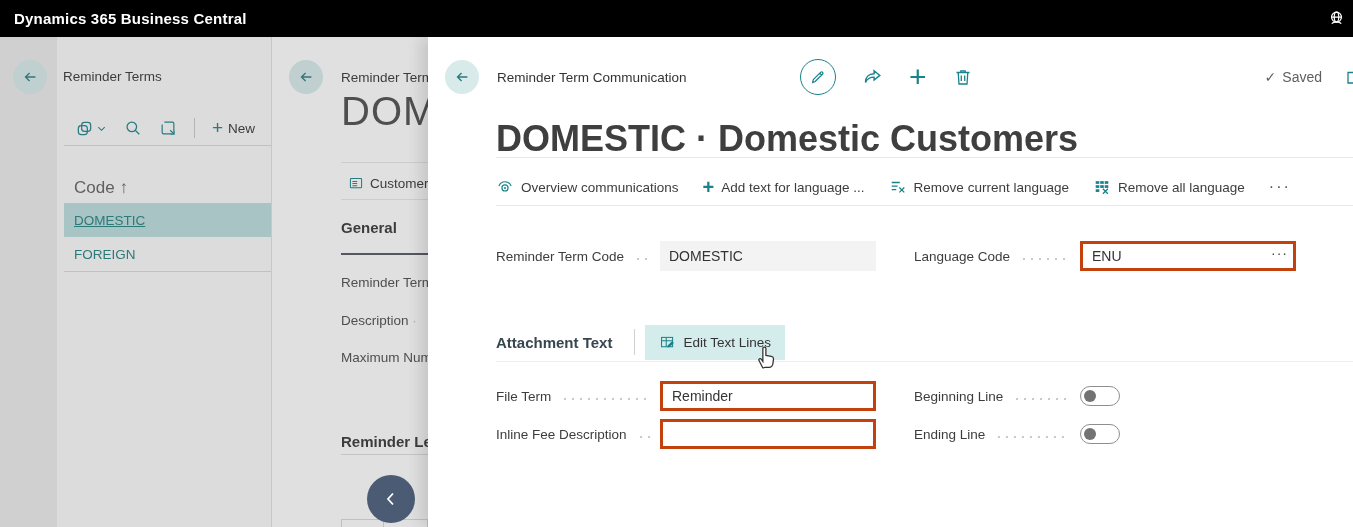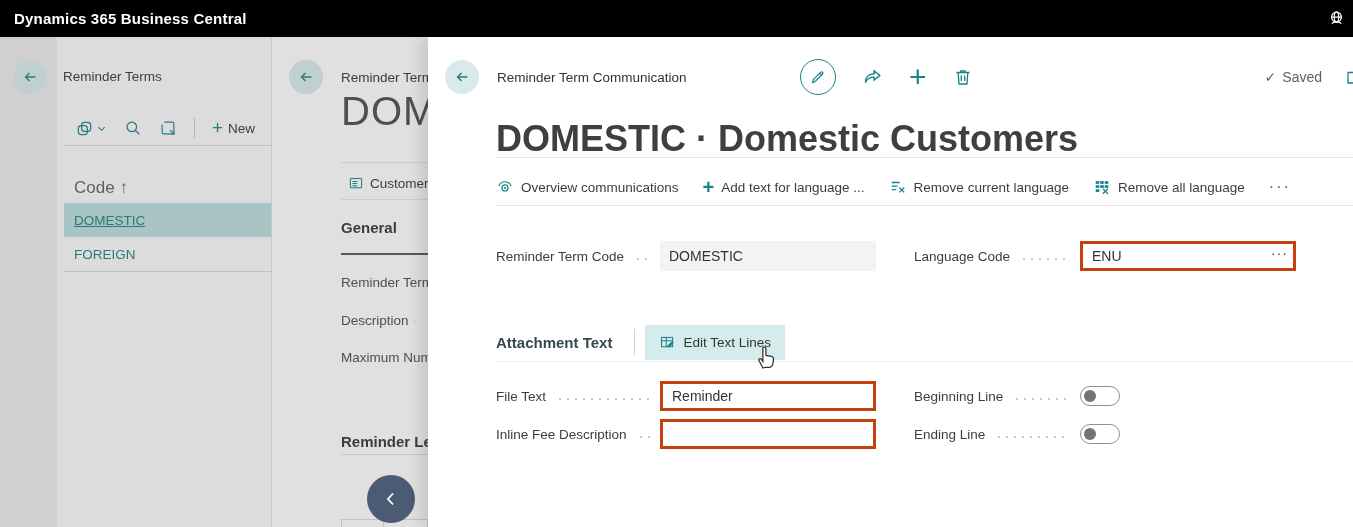--- a/index.html
+++ b/index.html
@@ -329,21 +329,21 @@
           <rect x="3" y="4" width="13" height="11" fill="none" stroke="#17838a" stroke-width="1.2"></rect>
           <path d="M3 8 H16 M8.5 4 V15" stroke="#17838a" stroke-width="1.2" fill="none"></path>
           <path d="M10.5 13.2 L15.3 8.4 L17.4 10.5 L12.6 15.3 L10 16 Z" fill="#17838a"></path>
         </svg>
         <span>Edit Text Lines</span>
       </button>
     </div>
     <div class="divider-h pr-div-attach"></div>
 
     <div class="field-row" style="left:68px; top:344px; width:380px;">
-      <span class="field-label">File Text</span>
+      <span class="field-label">File Term</span>
       <span class="leader"></span>
       <input class="bc-input" value="Reminder" style="">
     </div>
     <div class="field-row" style="left:486px; top:344px; width:382px;">
       <span class="field-label">Beginning Line</span>
       <span class="leader"></span>
       <span class="ctrl-cell">
         <span class="toggle">
             <span class="knob"></span>
           </span>

